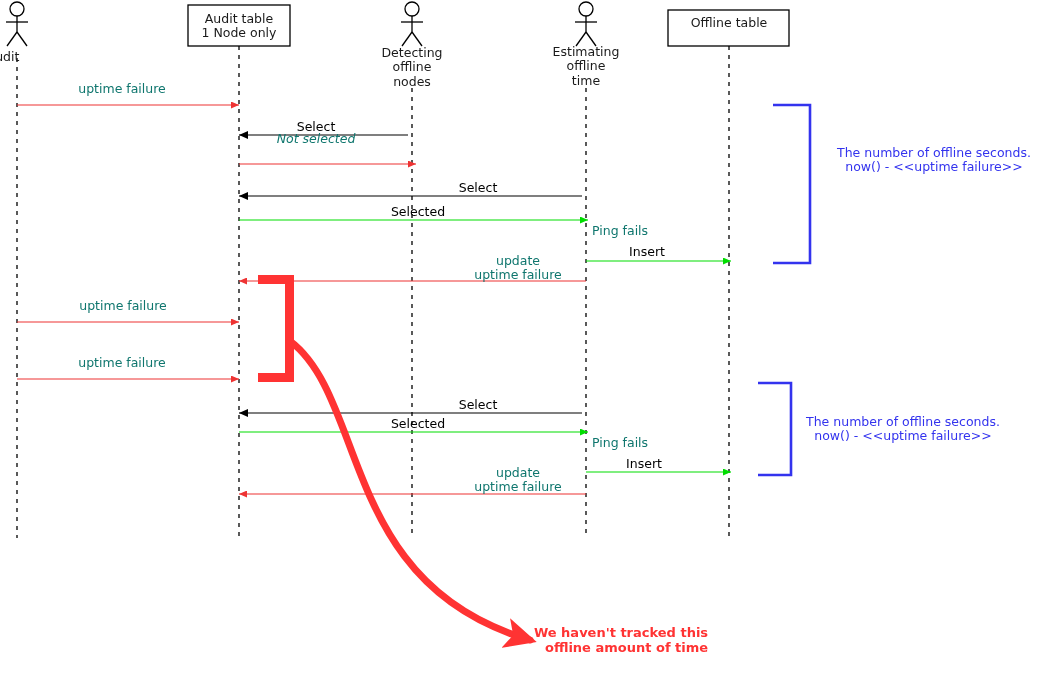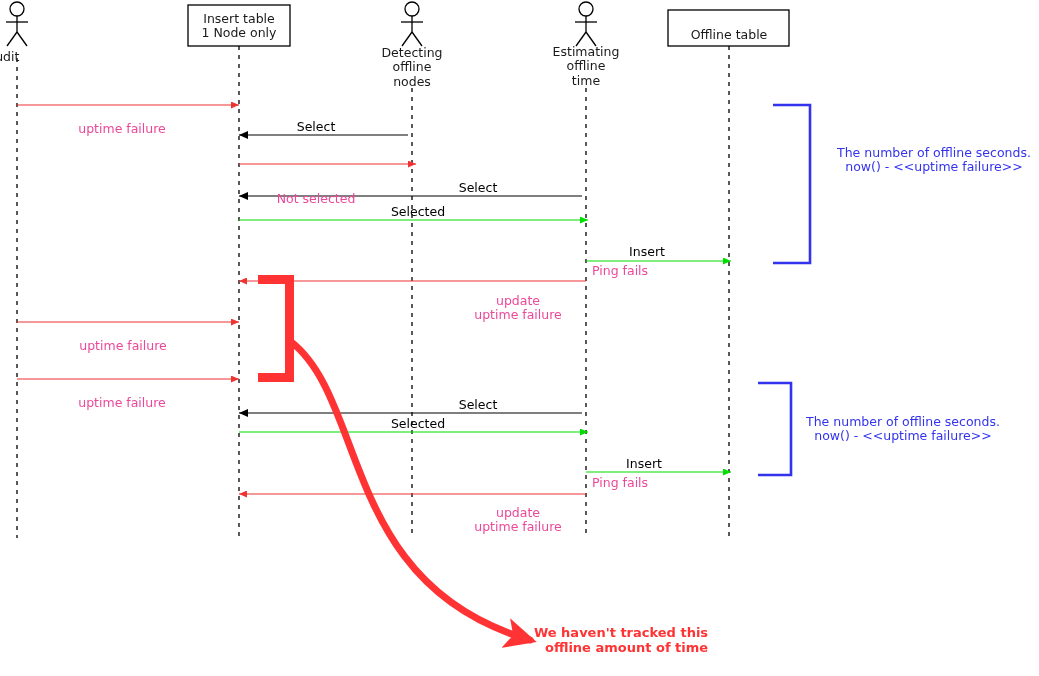--- a/index.html
+++ b/index.html
@@ -8,21 +8,21 @@
   #stage{position:relative;width:1039px;height:676px;overflow:hidden;background:#fff;}
   #stage svg{position:absolute;left:0;top:0;}
   .lbl{position:absolute;white-space:pre;line-height:1.15;}
   .lbl-center{transform:translateX(-50%);text-align:center;}
   .msg{font-size:12.5px;}
   .hdr{font-size:12.5px;color:#1a1a1a;}
   .actor-lbl{font-size:12.5px;color:#1a1a1a;}
   .note{font-size:12.5px;color:#3333ee;text-align:center;}
   .bigred{font-size:13px;font-weight:bold;color:#ff3333;text-align:center;}
   .c-black{color:#000000;text-align:center;}
-  .c-red{color:#ec4899;margin-top:40px;}
+  .c-red{color:#0f766e;}
 </style>
 </head>
 <body>
 
 <div id="stage">
 
   <svg id="gfx" width="1039" height="676">
     <defs>
       <marker id="ah-black" markerWidth="10" markerHeight="8" refX="9" refY="4" orient="auto" markerUnits="userSpaceOnUse">
         <path d="M0,0 L9,4 L0,8 z" fill="#000000"></path>
@@ -92,27 +92,27 @@
         <path d="M758,383 L791,383 L791,475 L758,475" fill="none" stroke="#3333ee" stroke-width="2.6"></path>
       </g>
     <g id="g-annotation">
         <path d="M258,279.5 L289.5,279.5 L289.5,377.5 L258,377.5" fill="none" stroke="#ff3333" stroke-width="9" stroke-linecap="butt"></path>
         <path d="M290,341 C368,400 340,585 530,640" fill="none" stroke="#ff3333" stroke-width="7" stroke-linecap="round" marker-end="url(#ah-bigred)"></path>
       </g>
   </svg>
 
   <div id="labels">
       <div class="lbl actor-lbl lbl-center lbl-center" style="left: 3px; top: 50px;"><div>Audit</div></div>
-      <div class="lbl hdr lbl-center lbl-center" style="left: 239px; top: 11.5px;"><div>Insert table</div><div>1 Node only</div></div>
+      <div class="lbl hdr lbl-center lbl-center" style="left: 239px; top: 11.5px;"><div>Audit table</div><div>1 Node only</div></div>
       <div class="lbl actor-lbl lbl-center lbl-center" style="left: 412px; top: 46px;"><div>Detecting</div><div>offline</div><div>nodes</div></div>
       <div class="lbl actor-lbl lbl-center lbl-center" style="left: 586px; top: 45px; text-align: center;"><div>Estimating</div><div>offline</div><div>time</div></div>
-      <div class="lbl hdr lbl-center lbl-center" style="left: 729px; top: 28px;"><div>Offline table</div></div>
+      <div class="lbl hdr lbl-center lbl-center" style="left: 729px; top: 16px;"><div>Offline table</div></div>
       <div class="lbl msg c-red lbl-center" style="left: 122px; top: 82px;"><div>uptime failure</div></div>
       <div class="lbl msg c-black lbl-center" style="left: 316px; top: 120px;"><div>Select</div></div>
-      <div class="lbl msg c-red lbl-center" style="left: 316px; top: 152px;"><div>Not selected</div></div>
+      <div class="lbl msg c-red lbl-center" style="left: 316px; top: 132px; font-style: italic;"><div>Not selected</div></div>
       <div class="lbl msg c-black lbl-center" style="left: 478px; top: 181px;"><div>Select</div></div>
       <div class="lbl msg c-black lbl-center" style="left: 418px; top: 205px;"><div>Selected</div></div>
       <div class="lbl msg c-red" style="left: 592px; top: 224px;"><div>Ping fails</div></div>
       <div class="lbl msg c-black lbl-center" style="left: 647px; top: 245px;"><div>Insert</div></div>
       <div class="lbl msg c-red lbl-center" style="left: 518px; top: 254px;"><div>update</div><div>uptime failure</div></div>
       <div class="lbl msg c-red lbl-center" style="left: 123px; top: 299px;"><div>uptime failure</div></div>
       <div class="lbl msg c-red lbl-center" style="left: 122px; top: 356px;"><div>uptime failure</div></div>
       <div class="lbl msg c-black lbl-center" style="left: 478px; top: 398px;"><div>Select</div></div>
       <div class="lbl msg c-black lbl-center" style="left: 418px; top: 417px;"><div>Selected</div></div>
       <div class="lbl msg c-red" style="left: 592px; top: 436px;"><div>Ping fails</div></div>

